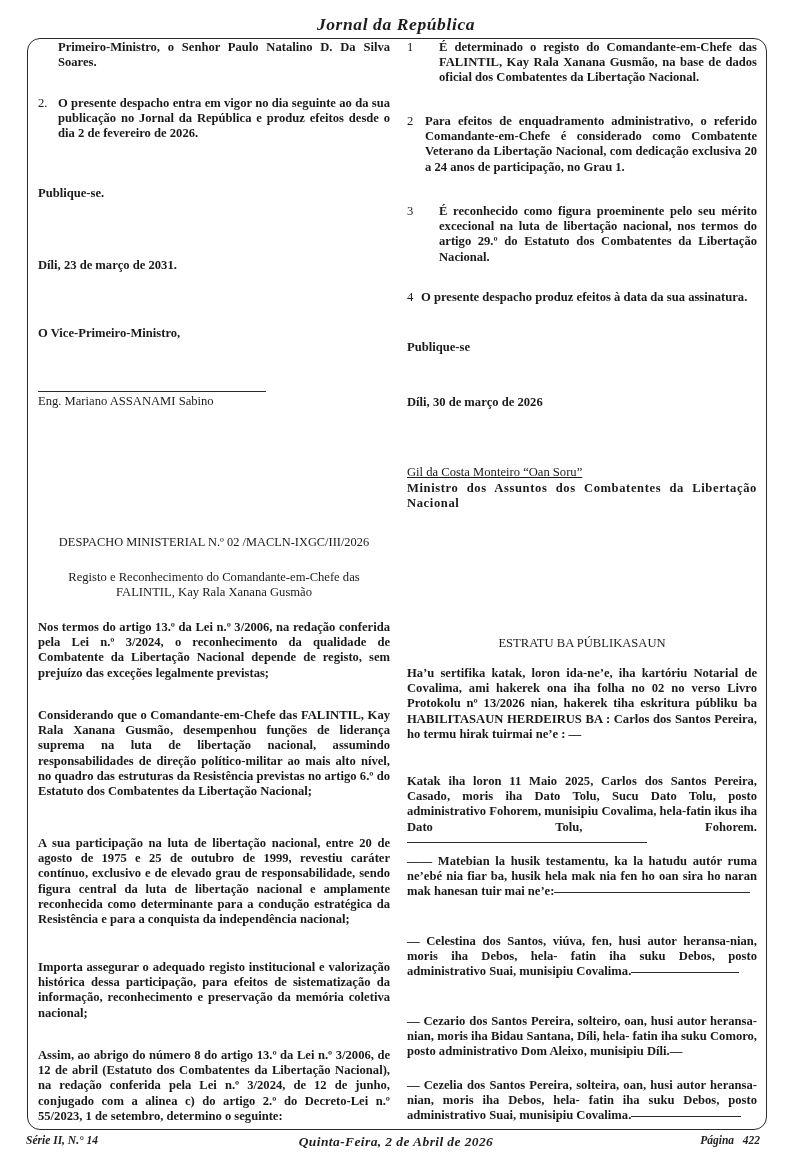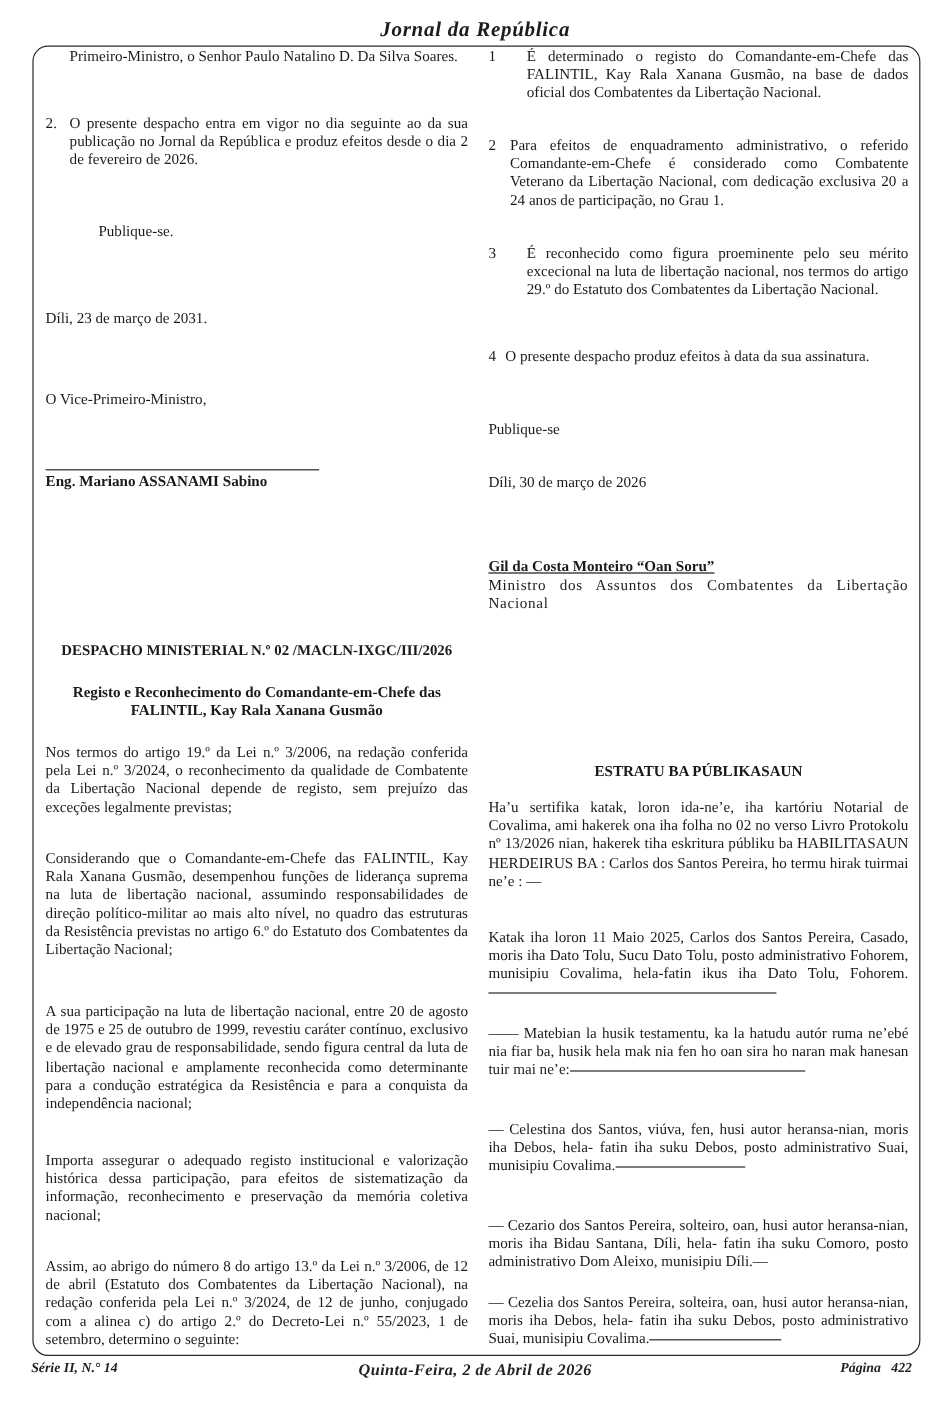--- a/index.html
+++ b/index.html
@@ -17,29 +17,29 @@
     position: absolute; left: 27px; top: 38px; width: 740px; height: 1092px;
     border: 1.6px solid #2a2a2a; border-radius: 13px;
     box-sizing: border-box;
   }
   .col {
     position: absolute; top: 40px; font-size: 12.6px; line-height: 15.2px;
     text-align: justify;
   }
   .col.left { left: 38px; width: 352px; }
   .col.right { left: 407px; width: 350px; }
-  .p { margin: 0; }
+  .p { margin: 0; font-weight: bold; }
   .abs { position: absolute; left: 0; right: 0; }
   .num-item { position: absolute; left: 0; right: 0; }
   .num-item .n { position: absolute; left: 0; top: 0; }
   .num-item .t { margin-left: 32px; text-align: justify; }
   .hang { position: absolute; left: 0; right: 0; }
   .hang .n { position: absolute; left: 0; top: 0; }
   .hang .t { margin-left: 18px; }
-  .bold { font-weight: bold; }
+  .bold { font-weight: normal; }
   .center { text-align: center; }
   .sig-line { position: absolute; left: 0; width: 228px; border-top: 1px solid #2a2a2a; }
   .underline { text-decoration: underline; }
   .wide { letter-spacing: 0.6px; }
   .dashfill { display: inline-block; border-top: 1px solid #2a2a2a; vertical-align: middle; }
   .footer {
     position: absolute; top: 1134px; font-style: italic; font-weight: bold; font-size: 12.5px;
     color: #222;
   }
   .footer.left { left: 26px; font-size: 11.5px; }
@@ -54,30 +54,30 @@
 <div class="frame"></div>
 
 <div class="col left" style="height:1090px;">
   <p class="p abs" style="top:0; left:20px;">Primeiro-Ministro, o Senhor Paulo Natalino D. Da Silva Soares.</p>
 
   <div class="hang" style="top:56px;">
     <span class="n">2.</span>
     <p class="p t" style="margin-left:20px;">O presente despacho entra em vigor no dia seguinte ao da sua publicação no Jornal da República e produz efeitos desde o dia 2 de fevereiro de 2026.</p>
   </div>
 
-  <p class="p abs" style="top:146px;margin-left:44px;">Publique-se.</p>
+  <p class="p abs" style="top:146px;">Publique-se.</p>
   <p class="p abs" style="top:218px;">Díli, 23 de março de 2031.</p>
   <p class="p abs" style="top:286px;">O Vice-Primeiro-Ministro,</p>
   <div class="sig-line" style="top:351px;"></div>
   <p class="p abs bold" style="top:354px;">Eng. Mariano ASSANAMI Sabino</p>
 
   <p class="p abs bold center" style="top:495px; font-size:12.4px;">DESPACHO MINISTERIAL N.º 02 /MACLN-IXGC/III/2026</p>
   <p class="p abs bold center" style="top:530px; left:20px; right:20px;">Registo e Reconhecimento do Comandante-em-Chefe das FALINTIL, Kay Rala Xanana Gusmão</p>
 
-  <p class="p abs" style="top:580px;">Nos termos do artigo 19.º da Lei n.º 3/2006, na redação conferida pela Lei n.º 3/2024, o reconhecimento da qualidade de Combatente da Libertação Nacional depende de registo, sem prejuízo das exceções legalmente previstas;</p>
+  <p class="p abs" style="top:580px;">Nos termos do artigo 13.º da Lei n.º 3/2006, na redação conferida pela Lei n.º 3/2024, o reconhecimento da qualidade de Combatente da Libertação Nacional depende de registo, sem prejuízo das exceções legalmente previstas;</p>
   <p class="p abs" style="top:668px;">Considerando que o Comandante-em-Chefe das FALINTIL, Kay Rala Xanana Gusmão, desempenhou funções de liderança suprema na luta de libertação nacional, assumindo responsabilidades de direção político-militar ao mais alto nível, no quadro das estruturas da Resistência previstas no artigo 6.º do Estatuto dos Combatentes da Libertação Nacional;</p>
   <p class="p abs" style="top:796px;">A sua participação na luta de libertação nacional, entre 20 de agosto de 1975 e 25 de outubro de 1999, revestiu caráter contínuo, exclusivo e de elevado grau de responsabilidade, sendo figura central da luta de libertação nacional e amplamente reconhecida como determinante para a condução estratégica da Resistência e para a conquista da independência nacional;</p>
   <p class="p abs" style="top:920px;">Importa assegurar o adequado registo institucional e valorização histórica dessa participação, para efeitos de sistematização da informação, reconhecimento e preservação da memória coletiva nacional;</p>
   <p class="p abs" style="top:1008px;">Assim, ao abrigo do número 8 do artigo 13.º da Lei n.º 3/2006, de 12 de abril (Estatuto dos Combatentes da Libertação Nacional), na redação conferida pela Lei n.º 3/2024, de 12 de junho, conjugado com a alinea c) do artigo 2.º do Decreto-Lei n.º 55/2023, 1 de setembro, determino o seguinte:</p>
 </div>
 
 <div class="col right" style="height:1090px;">
   <div class="num-item" style="top:0;">
     <span class="n">1</span>
     <p class="p t">É determinado o registo do Comandante-em-Chefe das FALINTIL, Kay Rala Xanana Gusmão, na base de dados oficial dos Combatentes da Libertação Nacional.</p>
@@ -88,21 +88,21 @@
   </div>
   <div class="num-item" style="top:164px;">
     <span class="n">3</span>
     <p class="p t">É reconhecido como figura proeminente pelo seu mérito excecional na luta de libertação nacional, nos termos do artigo 29.º do Estatuto dos Combatentes da Libertação Nacional.</p>
   </div>
   <div class="num-item" style="top:250px;">
     <span class="n">4</span>
     <p class="p t" style="margin-left:14px;">O presente despacho produz efeitos à data da sua assinatura.</p>
   </div>
 
-  <p class="p abs" style="top:311px;">Publique-se</p>
+  <p class="p abs" style="top:300px;">Publique-se</p>
   <p class="p abs" style="top:355px;">Díli, 30 de março de 2026</p>
   <p class="p abs bold underline" style="top:425px; right:auto;">Gil da Costa Monteiro “Oan Soru”</p>
   <p class="p abs wide" style="top:441px;">Ministro dos Assuntos dos Combatentes da Libertação Nacional</p>
 
   <p class="p abs bold center" style="top:596px;">ESTRATU BA PÚBLIKASAUN</p>
 
   <p class="p abs" style="top:626px;">Ha’u sertifika katak, loron ida-ne’e, iha kartóriu Notarial de Covalima, ami hakerek ona iha  folha no 02 no verso   Livro Protokolu nº 13/2026 nian, hakerek tiha eskritura públiku ba HABILITASAUN HERDEIRUS BA : Carlos dos Santos Pereira, ho termu hirak tuirmai ne’e : —</p>
 
   <div class="abs" style="top:734px;">
     <p class="p" style="display:inline;">Katak iha loron 11 Maio 2025, Carlos dos Santos Pereira, Casado, moris iha Dato Tolu, Sucu Dato Tolu, posto administrativo Fohorem, munisipiu Covalima, hela-fatin ikus iha Dato Tolu, Fohorem.</p><span class="dashfill" style="width:240px;"></span>

